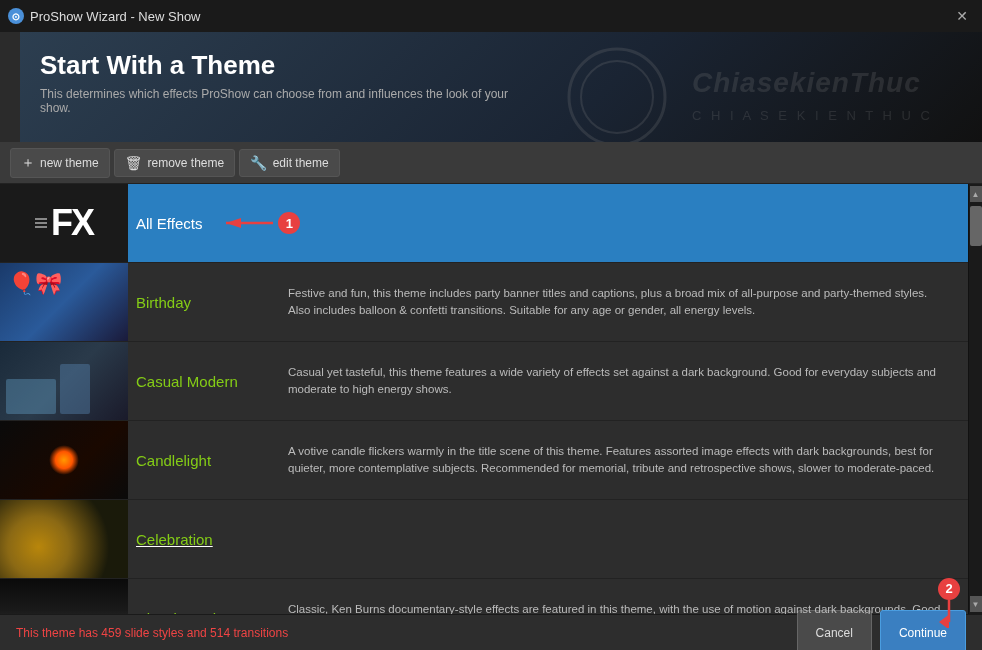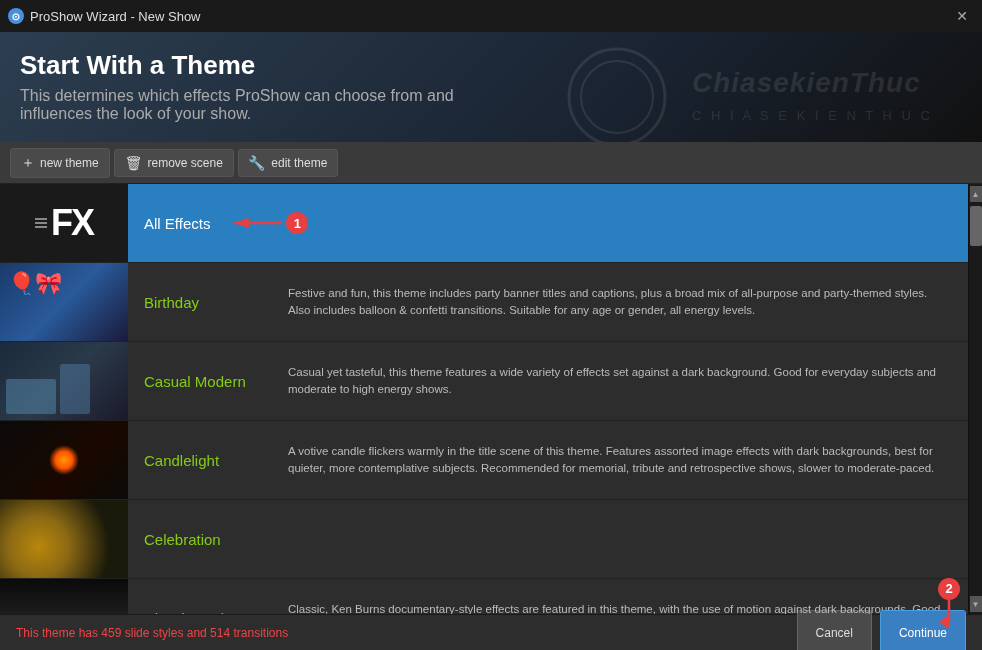--- a/index.html
+++ b/index.html
@@ -51,29 +51,30 @@
       font-size: 14px;
     }
 
     
     .header {
       background: linear-gradient(135deg, #2c3e50 0%, #1a2433 60%, #111 100%);
       padding: 18px 24px 14px 20px;
       position: relative;
       overflow: hidden;
       min-height: 110px;
+      margin-left: 20px;
     }
     .header-title {
       font-size: 26px;
       font-weight: bold;
       color: #fff;
       margin-bottom: 6px;
     }
     .header-subtitle {
-      font-size: 16px;
+      font-size: 12px;
       color: #aaa;
       max-width: 500px;
     }
 
     
     .toolbar {
       background: #3a3a3a;
       height: 42px;
       display: flex;
       align-items: center;
@@ -144,21 +145,21 @@
       height: 78px;
       background: #1a1a1a;
       display: flex;
       align-items: center;
       justify-content: center;
       flex-shrink: 0;
     }
 
     .theme-info {
       flex: 1;
-      padding: 8px 16px;
+      padding: 8px 8px;
       display: flex;
       align-items: center;
     }
     .theme-name {
       font-size: 15px;
       color: #84cc16;
       font-weight: 500;
     }
     .theme-item.selected .theme-name {
       color: #fff;
@@ -310,21 +311,21 @@
   </div>
 </div>
 
 <div class="toolbar">
   <div class="toolbar-btn">
     <span class="toolbar-btn-icon">＋</span>
     <span>new theme</span>
   </div>
   <div class="toolbar-btn">
     <span class="toolbar-btn-icon">🗑</span>
-    <span>remove scene</span>
+    <span>remove theme</span>
   </div>
   <div class="toolbar-btn">
     <span class="toolbar-btn-icon">🔧</span>
     <span>edit theme</span>
   </div>
 </div>
 
 <div class="content">
   <div class="theme-list">
 
@@ -394,21 +395,21 @@
       </div>
       <div class="theme-description">
         <span>A votive candle flickers warmly in the title scene of this theme. Features assorted image effects with dark backgrounds, best for quieter, more contemplative subjects. Recommended for memorial, tribute and retrospective shows, slower to moderate-paced.</span>
       </div>
     </div>
 
     <div class="theme-item">
       <div class="theme-thumbnail">
         <div class="thumb-celebration"></div>
       </div>
-      <div class="theme-info" style="min-width:120px;max-width:160px;">
+      <div class="theme-info" style="min-width:120px;max-width:160px;text-decoration:underline;">
         <span class="theme-name">Celebration</span>
       </div>
     </div>
 
     <div class="theme-item">
       <div class="theme-thumbnail">
         <div class="thumb-classic"></div>
       </div>
       <div class="theme-info" style="min-width:120px;max-width:160px;">
         <span class="theme-name">Classic Dark</span>

